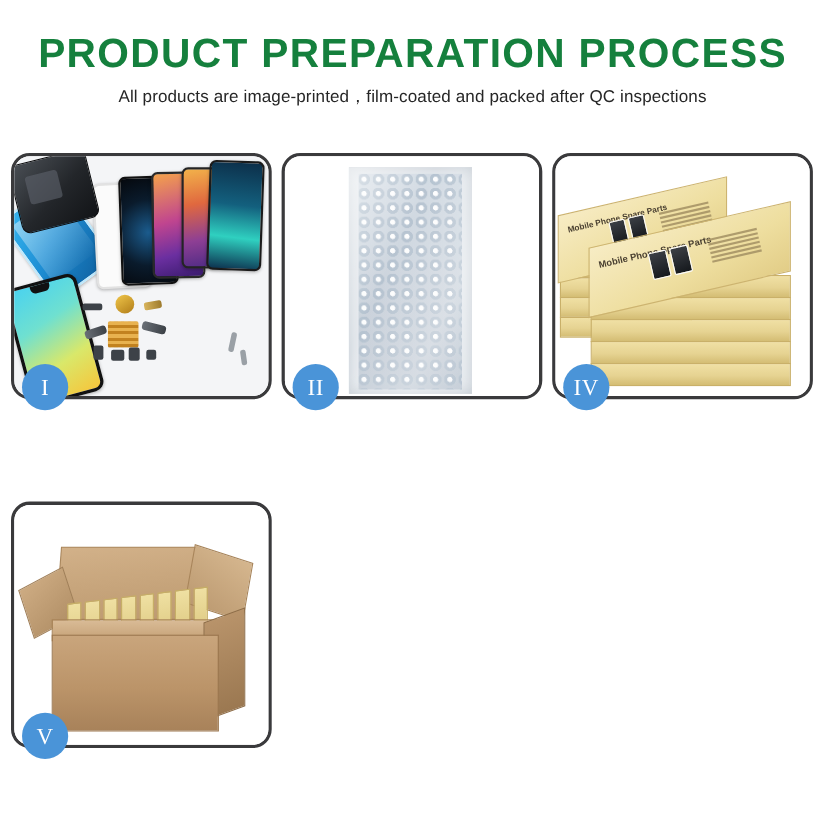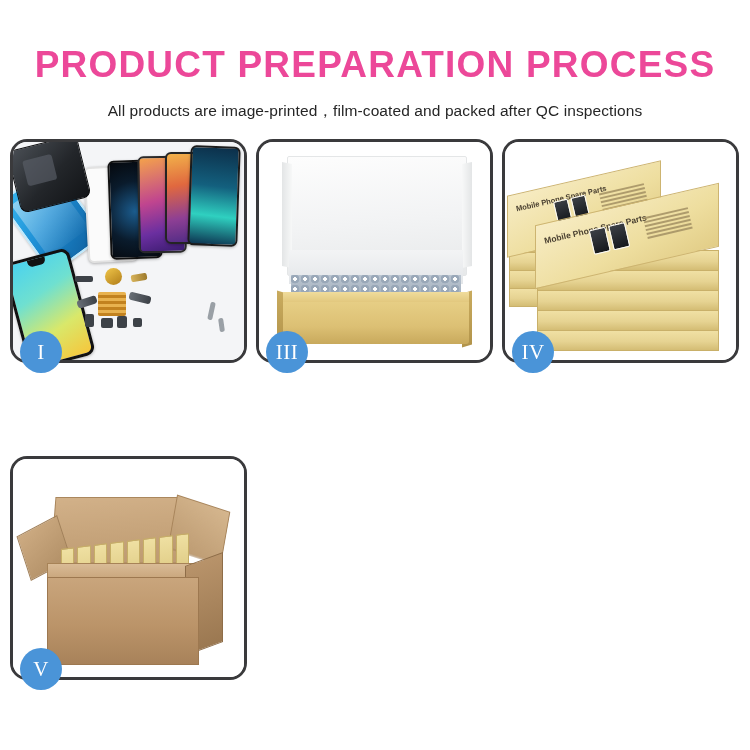--- a/index.html
+++ b/index.html
@@ -17,24 +17,24 @@
 
   
   .header {
     text-align: center;
     padding-top: 30px;
   }
   .page-title {
     font-family: "Liberation Sans", sans-serif;
     font-size: 37px;
     font-weight: bold;
-    color: #ec4899;
+    color: #15803d;
     letter-spacing: 1.2px;
     line-height: 1.05;
-    margin: 16px;
+    margin: 0;
     white-space: nowrap;
   }
   .page-subtitle {
     font-family: "Liberation Sans", sans-serif;
     font-size: 15.5px;
     font-weight: normal;
     color: #262626;
     letter-spacing: 0.1px;
     margin: 9px 0 0 0;
     white-space: nowrap;
@@ -408,32 +408,30 @@
       <div class="chip" style="left:72px;top:172px;width:9px;height:13px;"></div>
       <div class="chip" style="left:88px;top:176px;width:12px;height:10px;"></div>
       <div class="chip" style="left:104px;top:174px;width:10px;height:12px;"></div>
       <div class="chip" style="left:120px;top:176px;width:9px;height:9px;"></div>
       <div class="chip" style="left:196px;top:160px;width:5px;height:18px;background:#9aa0a6;transform:rotate(12deg);"></div>
       <div class="chip" style="left:206px;top:176px;width:5px;height:14px;background:#9aa0a6;transform:rotate(-8deg);"></div>
     </div>
     <div class="badge">I</div>
   </div>
 
-
   <div class="card">
-    <div class="card-photo p3">
-      <div class="box3-lid"></div>
-      <div class="box3-foam"></div>
-      <div class="box3-fill"></div>
-      <div class="box3-base-l"></div>
-      <div class="box3-base-r"></div>
-      <div class="box3-base"></div>
+    <div class="card-photo p2">
+      <div class="bubble-pouch">
+        <div class="bubble-field"></div>
+        <div class="bubble-sheen"></div>
+      </div>
     </div>
-    <div class="badge">III</div>
+    <div class="badge">II</div>
   </div>
+
 
   <div class="card">
     <div class="card-photo p4">
       <div class="stack">
 
         <div class="kbox" style="left:4px;top:92px;width:118px;height:17px;"></div>
         <div class="kbox" style="left:4px;top:110px;width:118px;height:17px;"></div>
         <div class="kbox" style="left:4px;top:128px;width:118px;height:17px;"></div>
         <div class="kbox" style="left:4px;top:146px;width:118px;height:17px;"></div>
 

